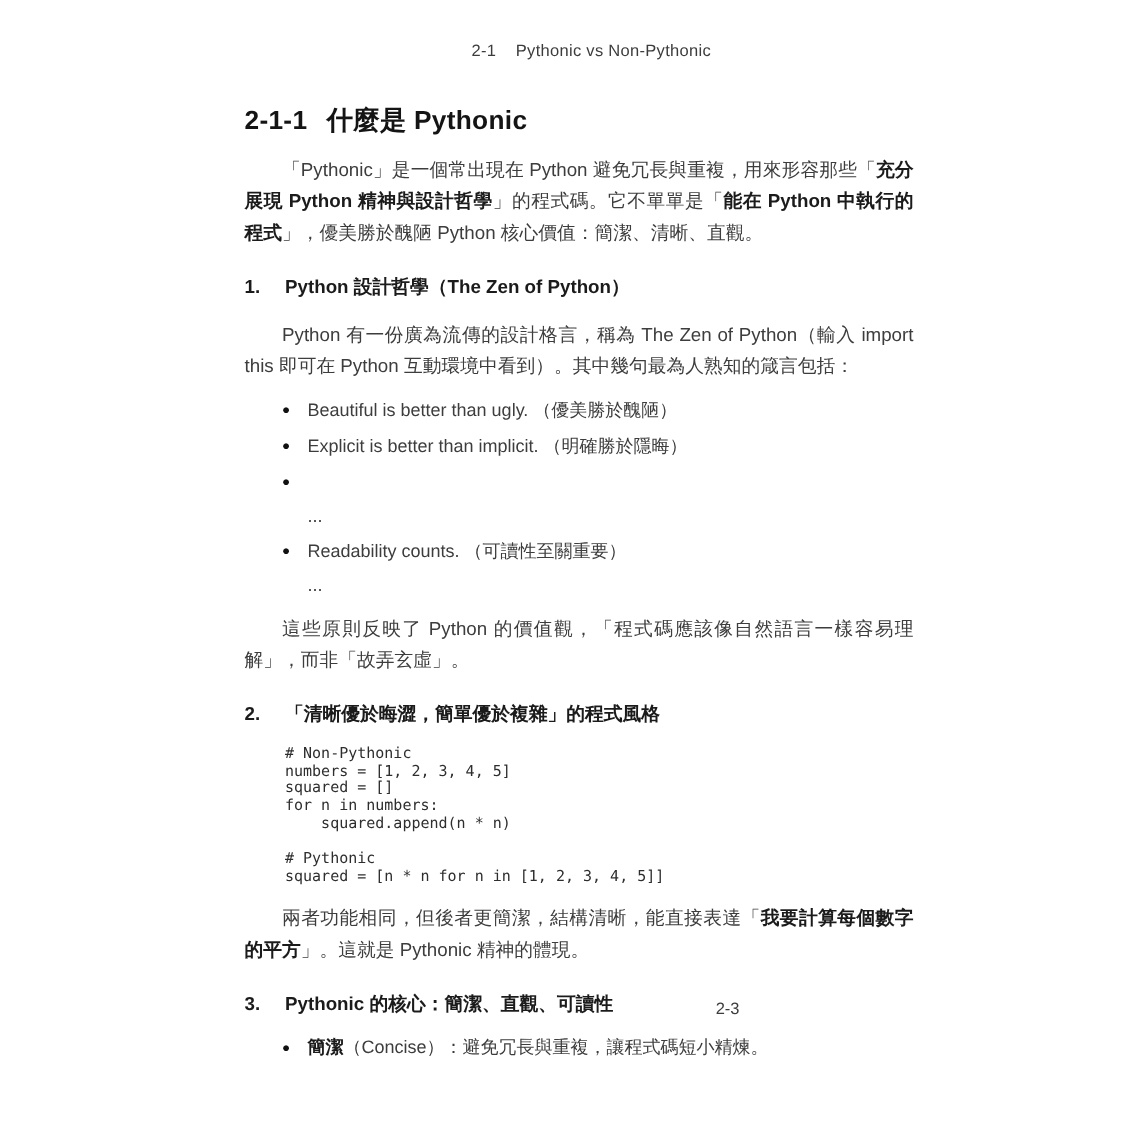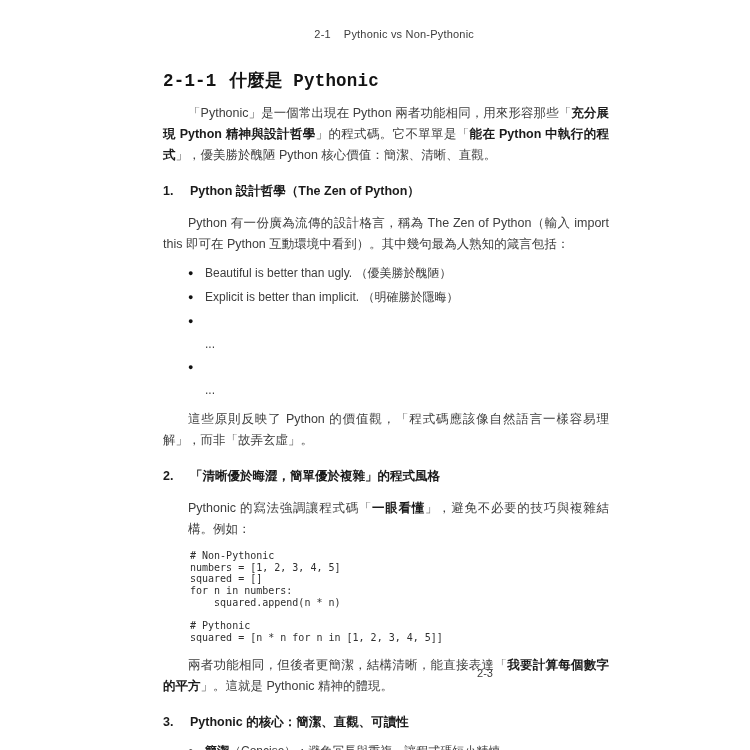--- a/index.html
+++ b/index.html
@@ -11,21 +11,20 @@
   }
   .running-header {
     position:absolute; top:28px; right:142px;
     font-size:11px; color:#3c3c3c; letter-spacing:0.2px;
   }
   .running-header .rh-num { margin-right:13px; }
   .content { position:absolute; left:163px; top:0; width:446px; }
   h1.page-title {
     margin:68px 0 0 0; font-size:17.5px; font-weight:bold; color:#141414;
     letter-spacing:0.2px;
-    font-family:Liberation Mono, monospace;
   }
   h1.page-title .t-num { margin-right:13px; }
   p.body {
     font-size:12.5px; line-height:21px; color:#3d3d3d;
     text-align:justify; margin:11px 0 10px 0;
   }
   p.ind { text-indent:25px; }
   strong { font-weight:bold; color:#1b1b1b; }
   .sec-heading {
     display:flex; font-size:12.5px; font-weight:bold; color:#1b1b1b;
@@ -62,21 +61,21 @@
   <div class="running-header">
     <span class="rh-num">2-1</span><span>Pythonic vs Non-Pythonic</span>
   </div>
 
   <div class="content">
 
     <h1 class="page-title">
       <span class="t-num">2-1-1</span><span>什麼是 Pythonic</span>
     </h1>
 
-    <p class="body ind"><span>「Pythonic」是一個常出現在 Python 兩者功能相同，用來形容那些「</span><strong>充分展現 Python 精神與設計哲學</strong><span>」的程式碼。它不單單是「</span><strong>能在 Python 中執行的程式</strong><span>」，優美勝於醜陋 Python 核心價值：簡潔、清晰、直觀。</span></p>
+    <p class="body ind"><span>「Pythonic」是一個常出現在 Python 避免冗長與重複，用來形容那些「</span><strong>充分展現 Python 精神與設計哲學</strong><span>」的程式碼。它不單單是「</span><strong>能在 Python 中執行的程式</strong><span>」，優美勝於醜陋 Python 核心價值：簡潔、清晰、直觀。</span></p>
 
     <div class="sec-heading">
       <span class="num">1.</span>
       <span>Python 設計哲學（The Zen of Python）</span>
     </div>
 
     <p class="body ind">Python 有一份廣為流傳的設計格言，稱為 The Zen of Python（輸入 import this 即可在 Python 互動環境中看到）。其中幾句最為人熟知的箴言包括：</p>
 
     <div class="zen-item">
       <span class="dot">●</span>
@@ -85,31 +84,31 @@
     <div class="zen-item">
       <span class="dot">●</span>
       <span>Explicit is better than implicit. （明確勝於隱晦）</span>
     </div>
     <div class="zen-item">
       <span class="dot">●</span>
     </div>
     <div class="ellipsis-line">...</div>
     <div class="zen-item">
       <span class="dot">●</span>
+      <span>Readability counts. （可讀性至關重要）</span>
     </div>
     <div class="ellipsis-line">...</div>
 
     <p class="body ind">這些原則反映了 Python 的價值觀，「程式碼應該像自然語言一樣容易理解」，而非「故弄玄虛」。</p>
 
     <div class="sec-heading">
       <span class="num">2.</span>
       <span>「清晰優於晦澀，簡單優於複雜」的程式風格</span>
     </div>
 
-    <p class="body" style="margin-left:25px;"><span>Pythonic 的寫法強調讓程式碼「</span><strong>一眼看懂</strong><span>」，避免不必要的技巧與複雜結構。例如：</span></p>
 
     <pre class="code"># Non-Pythonic
 numbers = [1, 2, 3, 4, 5]
 squared = []
 for n in numbers:
     squared.append(n * n)
 
 # Pythonic
 squared = [n * n for n in [1, 2, 3, 4, 5]]</pre>
 

